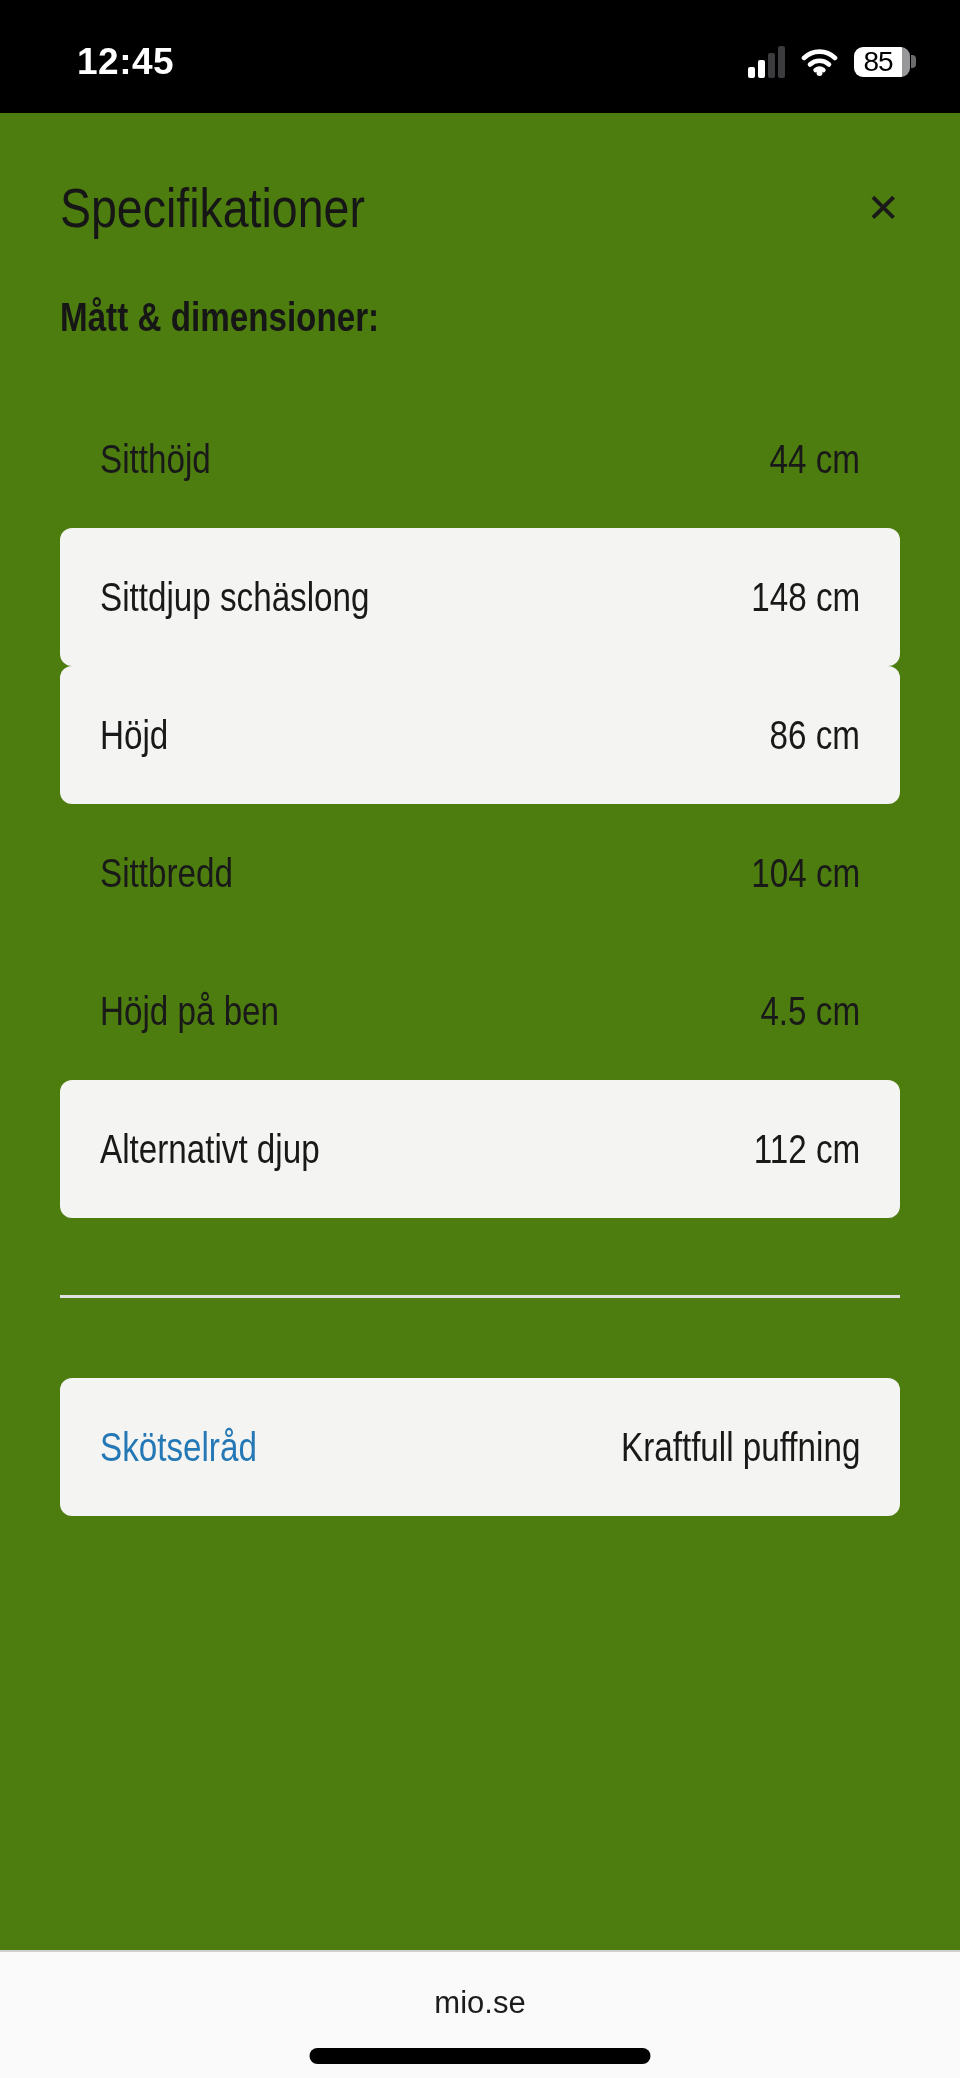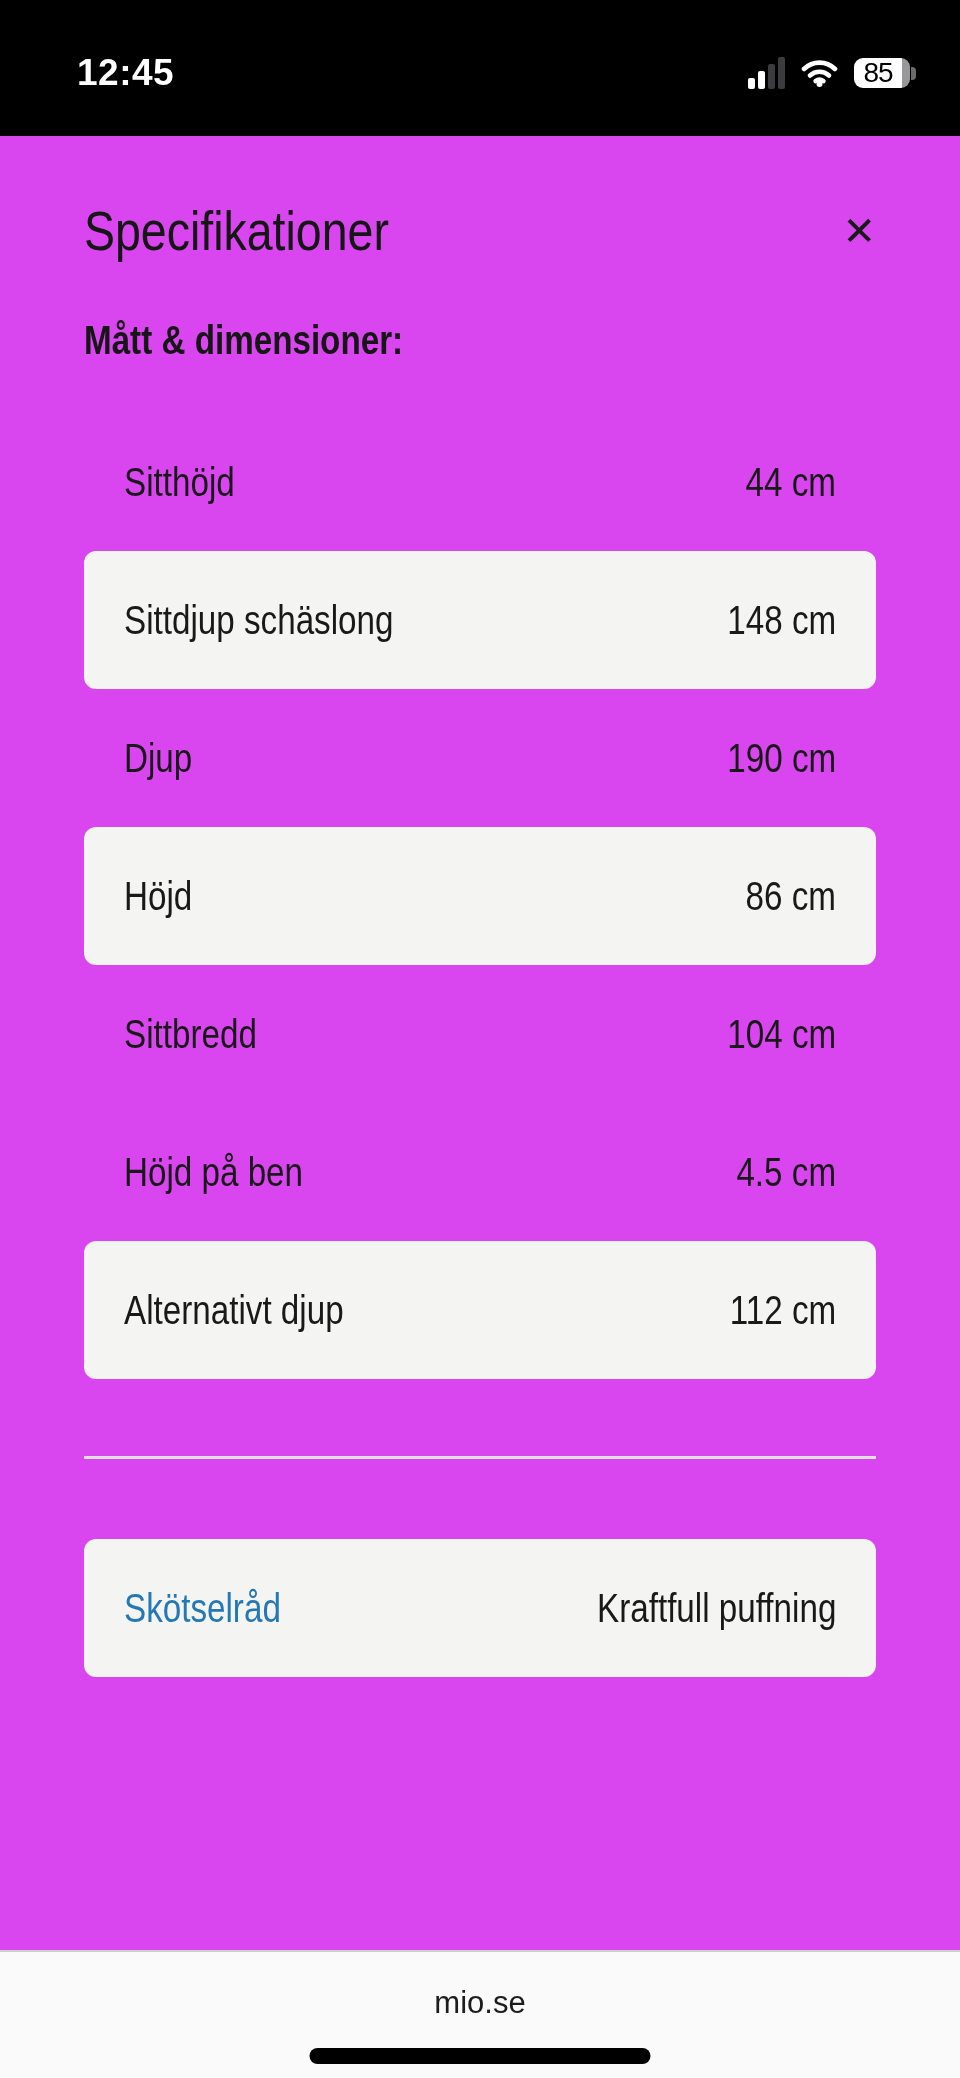--- a/index.html
+++ b/index.html
@@ -12,21 +12,21 @@
     background: #ffffff;
     font-family: "Liberation Sans", sans-serif;
     color: #191919;
     display: flex;
     flex-direction: column;
     overflow: hidden;
   }
 
   
   .status-bar {
-    height: 136px;
+    height: 113px;
     background: #000000;
     display: flex;
     align-items: center;
     justify-content: space-between;
     padding: 10px 44px 0 77px;
     flex: 0 0 auto;
   }
   .status-time {
     color: #ffffff;
     font-size: 37px;
@@ -47,21 +47,21 @@
     border-radius: 9px;
     background: linear-gradient(to right, #ffffff 0 85%, #98989b 85% 100%);
     display: flex; align-items: center; justify-content: center;
     padding-right: 8px;
     overflow: hidden;
   }
   .battery-percent { font-size: 28px; font-weight: 400; color: #000000; letter-spacing: -1px; }
   .battery-nub { width: 5px; height: 13px; margin-left: 1px; border-radius: 0 4px 4px 0; background: #6b6b6e; }
 
   
-  .sheet { flex: 1 1 auto; padding: 0 84px; background: #d946ef; }
+  .sheet { flex: 1 1 auto; padding: 0 60px; background: #4d7c0f; }
   .sheet-header {
     margin-top: 62px;
     height: 66px;
     display: flex;
     align-items: center;
     justify-content: space-between;
   }
   .sheet-title {
     margin: 0;
     font-size: 56px;
@@ -186,24 +186,20 @@
 
     <div class="spec-table">
       <div class="spec-row">
         <span class="spec-label cx cx-l">Sitthöjd</span>
         <span class="spec-value cx cx-r">44 cm</span>
       </div>
       <div class="spec-row gray">
         <span class="spec-label cx cx-l">Sittdjup schäslong</span>
         <span class="spec-value cx cx-r">148 cm</span>
       </div>
-      <div class="spec-row">
-        <span class="spec-label cx cx-l">Djup</span>
-        <span class="spec-value cx cx-r">190 cm</span>
-      </div>
       <div class="spec-row gray">
         <span class="spec-label cx cx-l">Höjd</span>
         <span class="spec-value cx cx-r">86 cm</span>
       </div>
       <div class="spec-row">
         <span class="spec-label cx cx-l">Sittbredd</span>
         <span class="spec-value cx cx-r">104 cm</span>
       </div>
       <div class="spec-row">
         <span class="spec-label cx cx-l">Höjd på ben</span>

